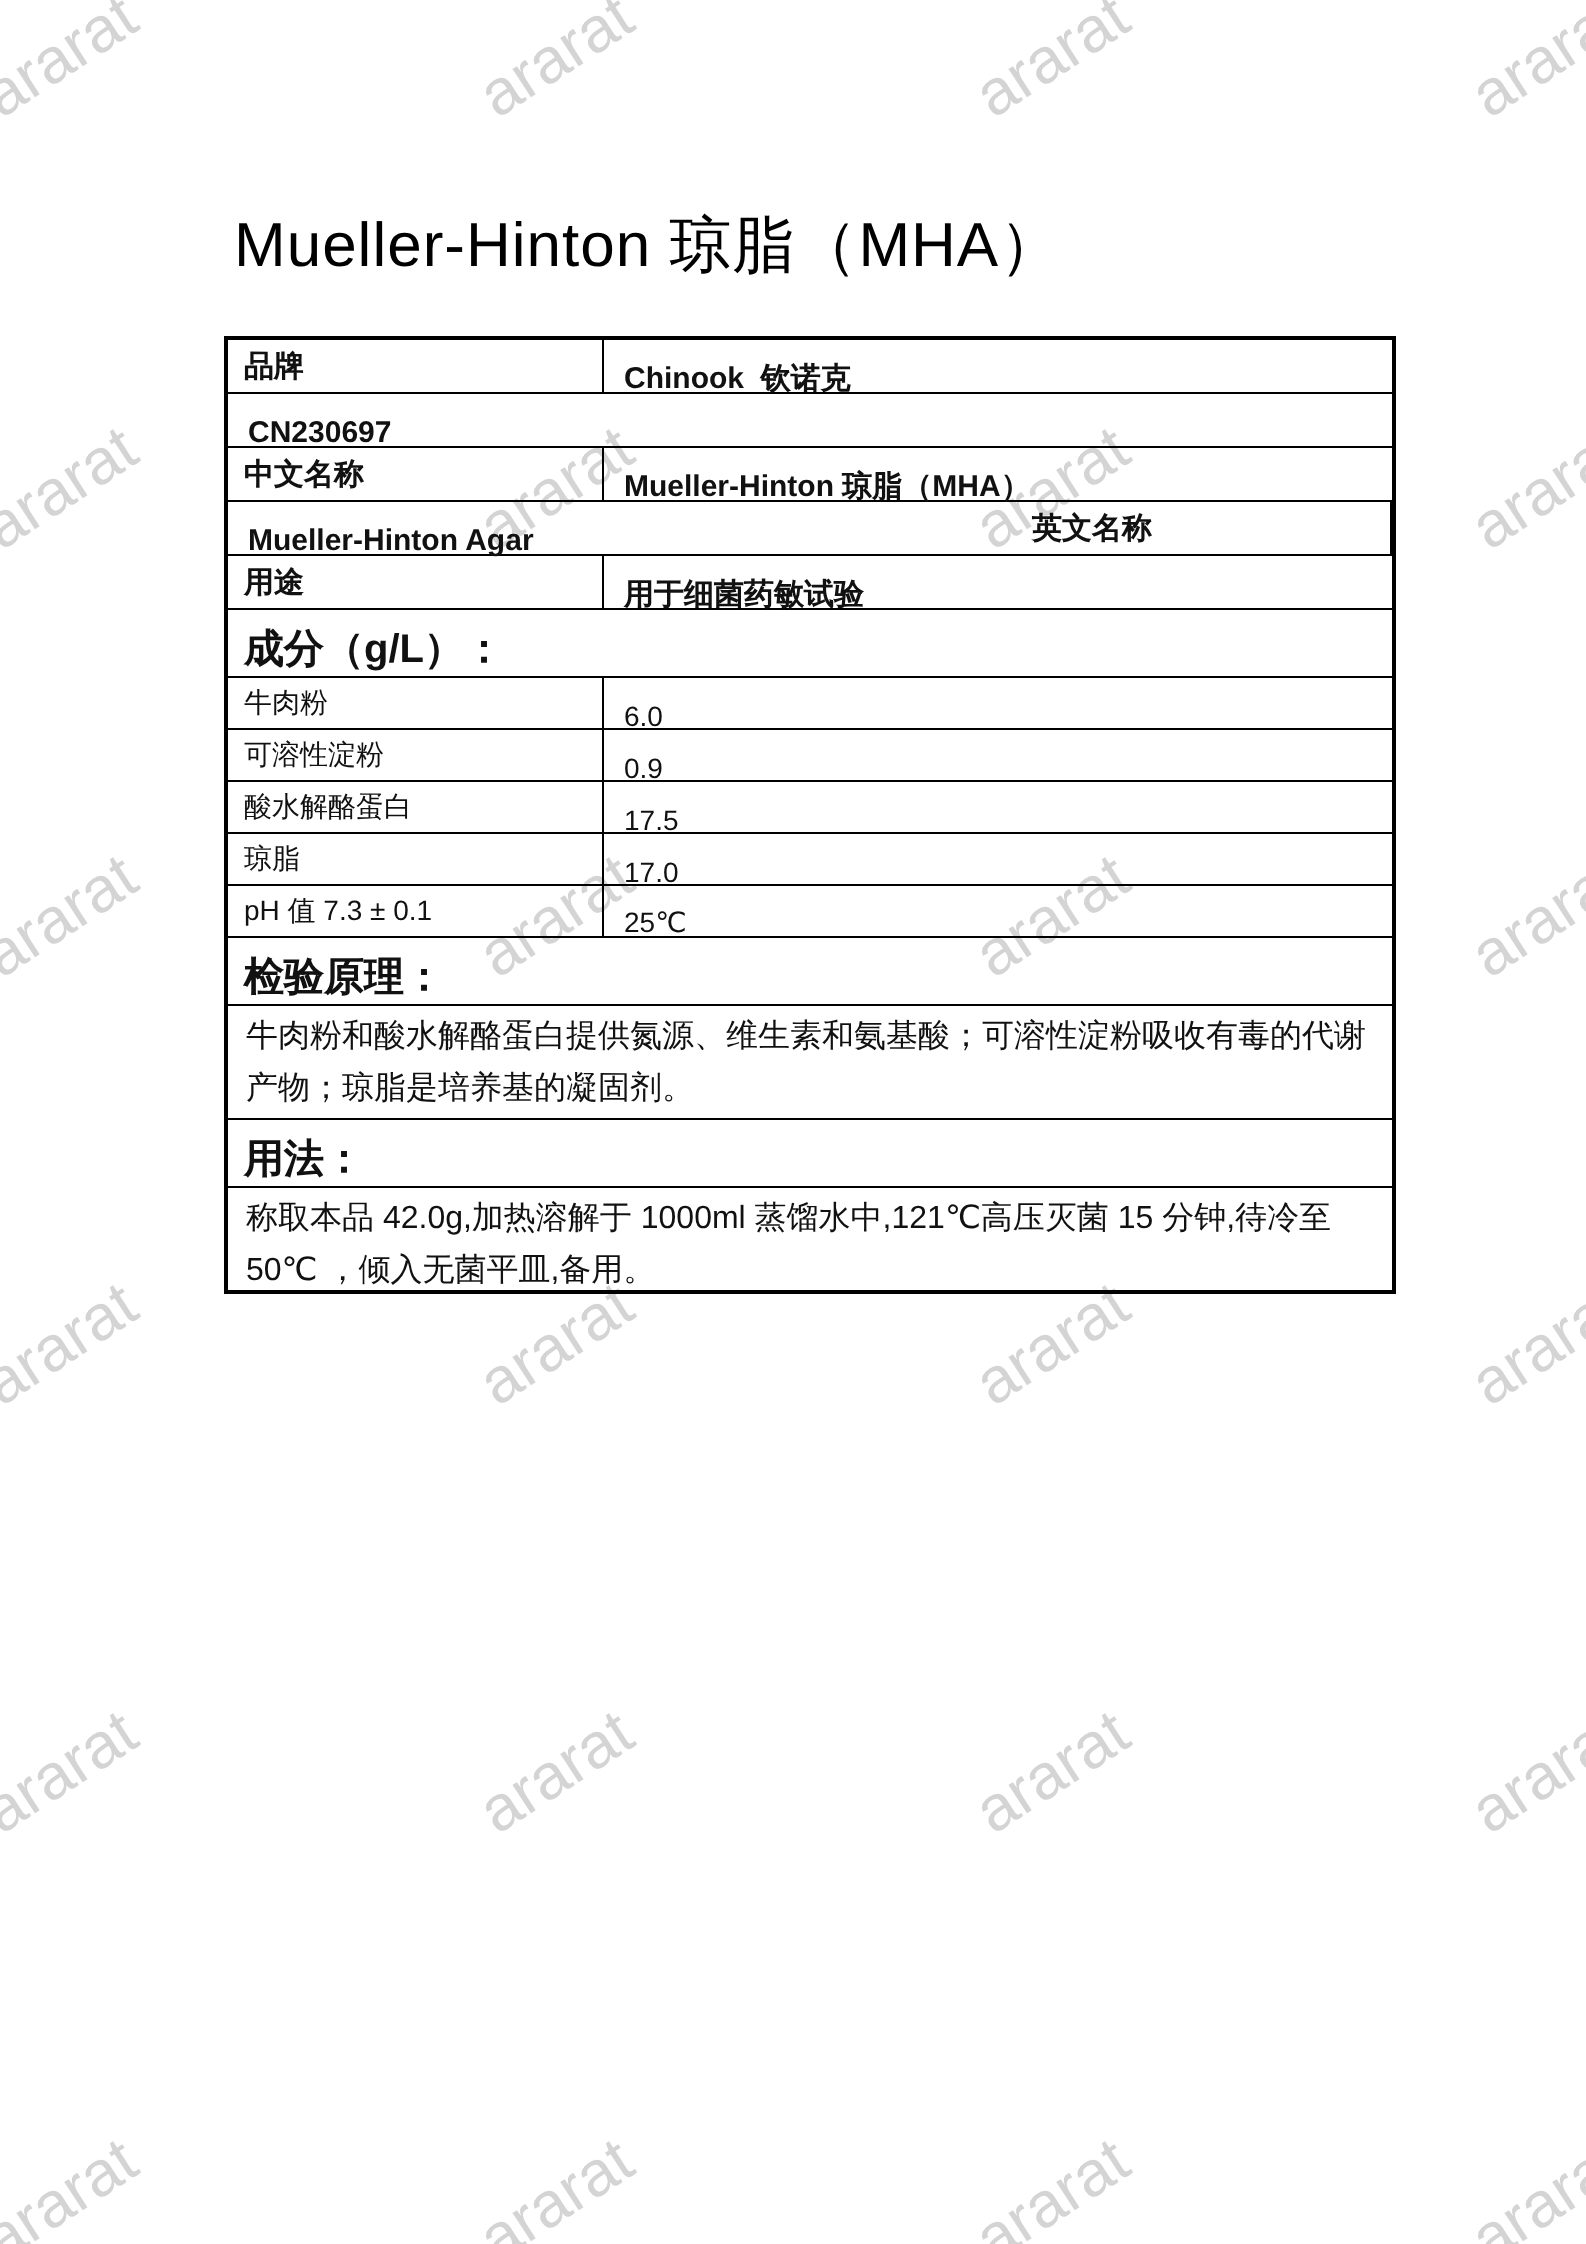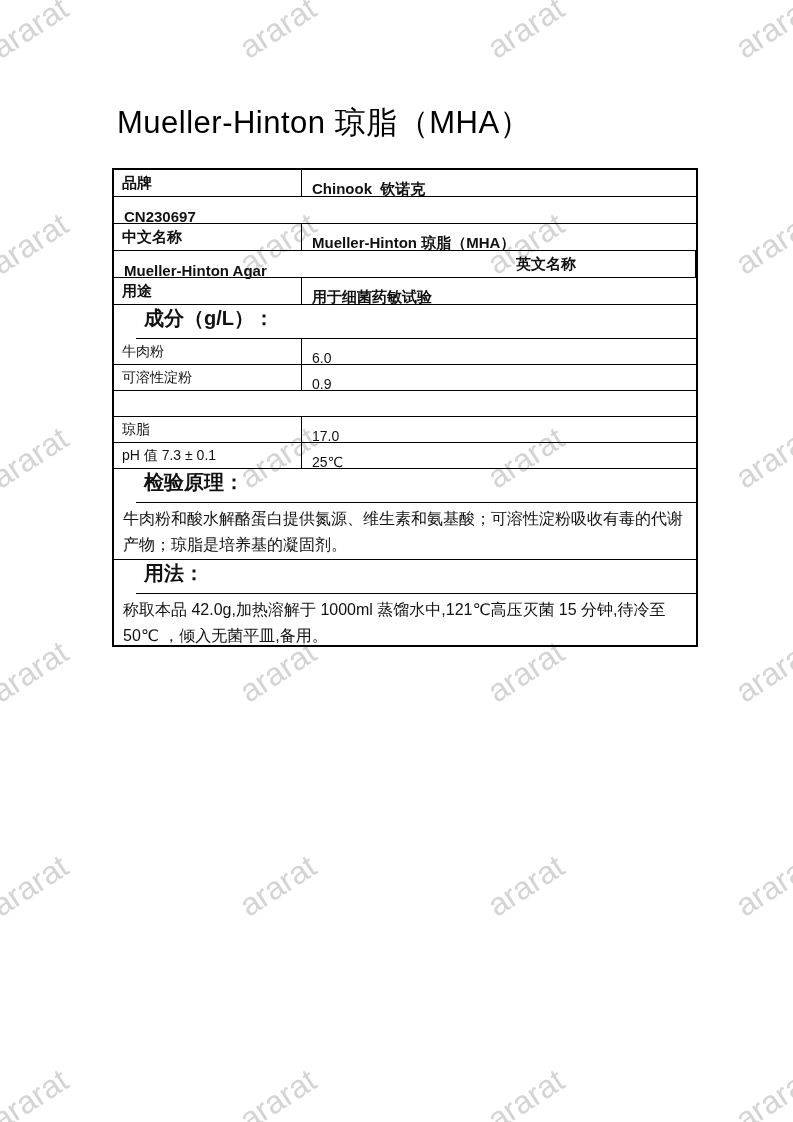--- a/index.html
+++ b/index.html
@@ -39,24 +39,23 @@
     background:transparent;
   }
   .row { display:flex; border-bottom:1px solid #000; box-sizing:border-box; background:transparent; }
   .row:last-child { border-bottom:none; }
   .info-row  { height:27px; font-size:15px; font-weight:bold; }
   .comp-row  { height:26px; font-size:14px; font-weight:400; }
   .cell { display:flex; align-items:center; box-sizing:border-box; white-space:pre-wrap; }
   .cell.label { width:188px; border-right:1px solid #000; padding-left:8px; }
   .cell.value { flex:1; padding-left:10px;margin-top:12px; }
   .section-header {
-    height:34px; align-items:flex-start; display:flex;
+    height:34px; align-items:flex-end; display:flex;
     font-size:20px; font-weight:bold; padding-left:8px;
     box-sizing:border-box;
-    margin-left:22px;
   }
   .para {
     display:block;
     font-size:16px; font-weight:400;
     line-height:26px;
     padding:3px 9px 0 9px;
     white-space:pre-wrap;
     box-sizing:border-box;
   }
   .para-principle { height:57px; }
@@ -124,20 +123,22 @@
 
     <div class="row comp-row">
       <div class="cell label">牛肉粉</div>
       <div class="cell value">6.0</div>
     </div>
     <div class="row comp-row">
       <div class="cell label">可溶性淀粉</div>
       <div class="cell value">0.9</div>
     </div>
     <div class="row comp-row">
+      <div class="cell label">酸水解酪蛋白</div>
+      <div class="cell value">17.5</div>
     </div>
     <div class="row comp-row">
       <div class="cell label">琼脂</div>
       <div class="cell value">17.0</div>
     </div>
     <div class="row comp-row">
       <div class="cell label">pH 值 7.3 ± 0.1</div>
       <div class="cell value">25℃</div>
     </div>
 

